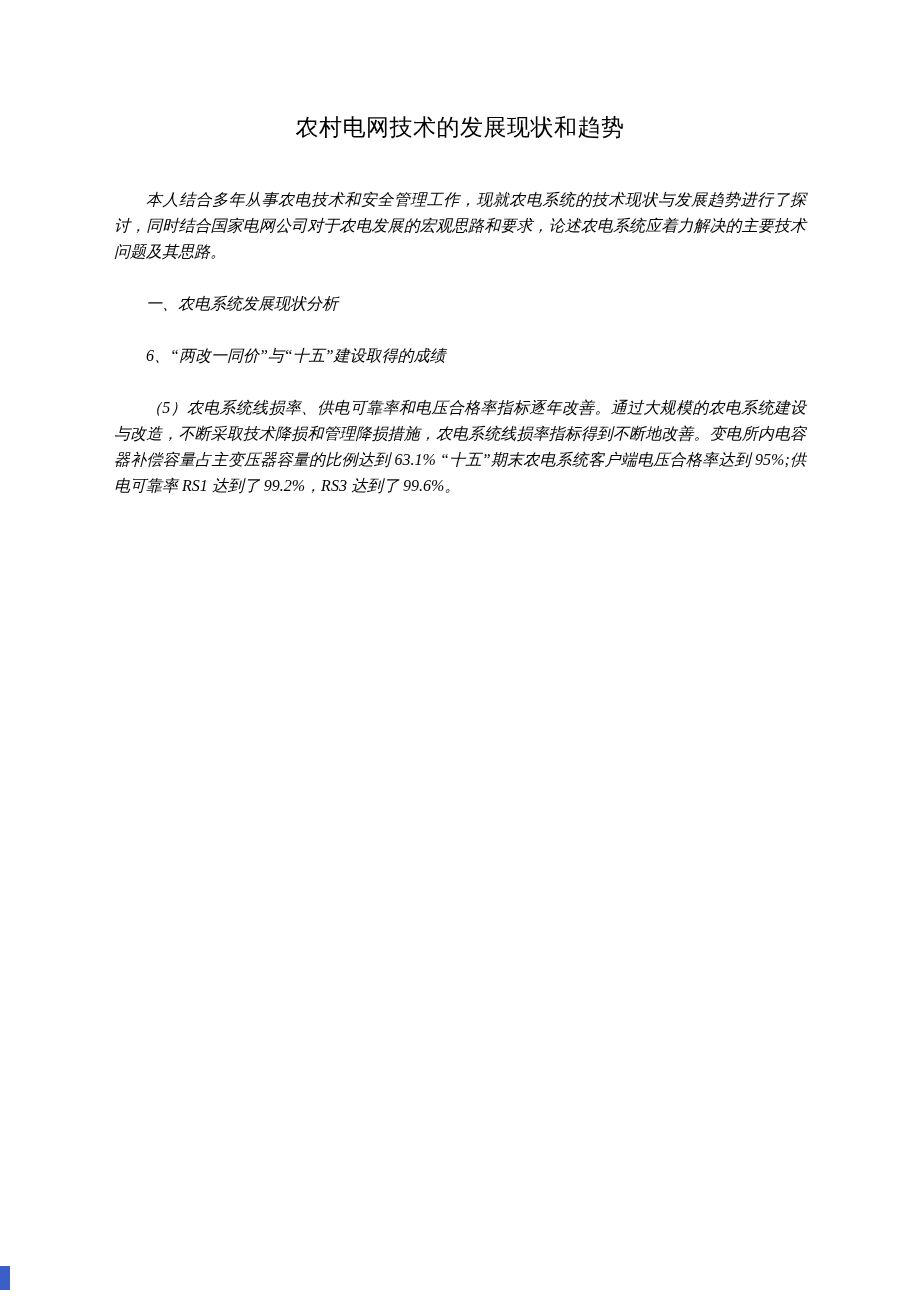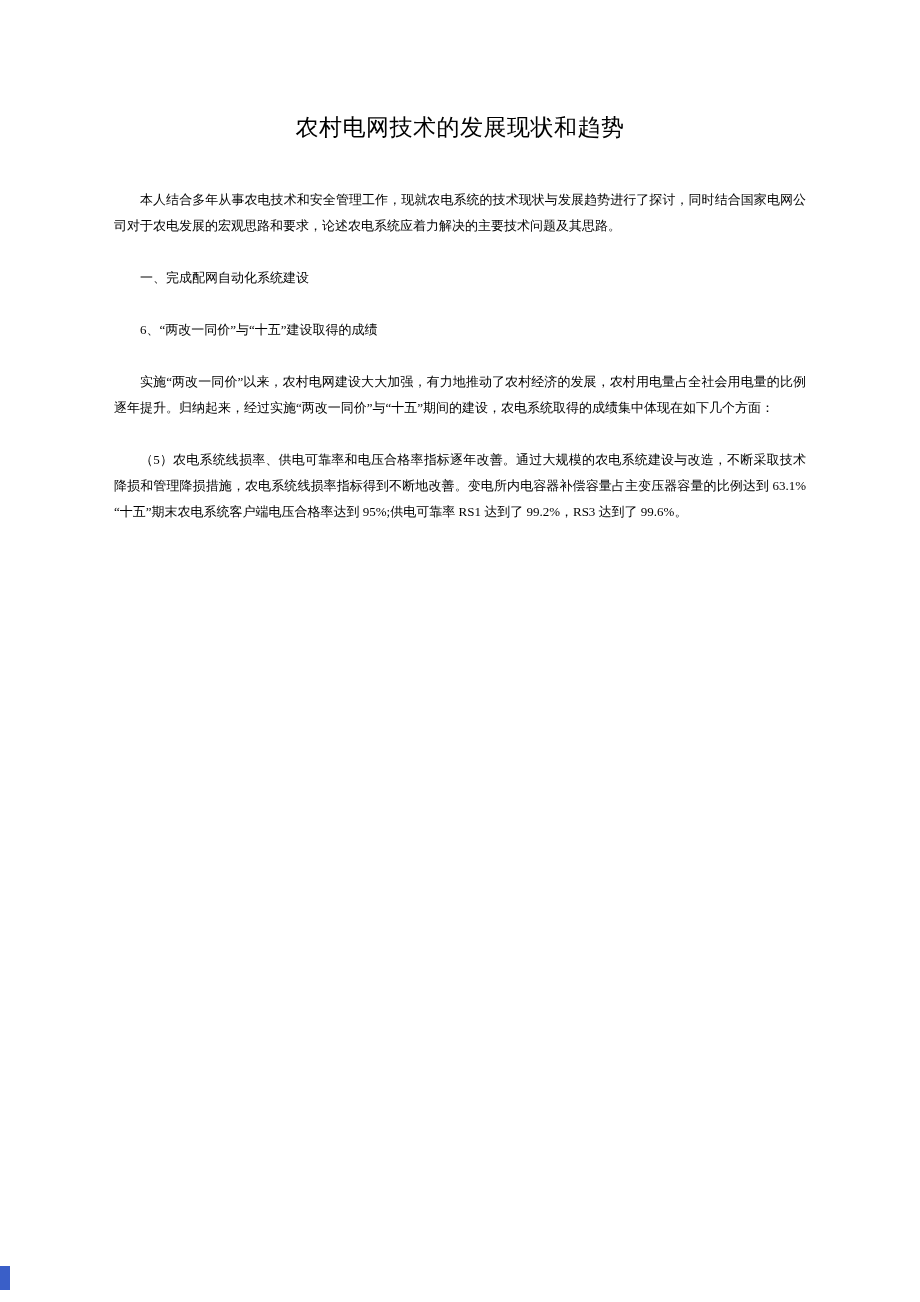--- a/index.html
+++ b/index.html
@@ -22,48 +22,48 @@
     padding: 112px 114px 60px 114px;
   }
   .doc-title {
     font-size: 23px;
     font-weight: normal;
     text-align: center;
     margin: 0 0 44px 0;
     letter-spacing: 0.5px;
   }
   .para {
-    font-size: 13px;
+    font-size: 16px;
     line-height: 26px;
     text-align: justify;
     text-indent: 2em;
     margin: 0 0 26px 0;
     word-break: break-all;
+    font-style: italic;
   }
   .corner-artifact {
     position: absolute;
     left: 0;
     top: 1266px;
     width: 10px;
     height: 24px;
   }
 </style>
 </head>
 <body>
 
 <div class="page">
   <h1 class="doc-title">农村电网技术的发展现状和趋势</h1>
 
   <p class="para">本人结合多年从事农电技术和安全管理工作，现就农电系统的技术现状与发展趋势进行了探讨，同时结合国家电网公司对于农电发展的宏观思路和要求，论述农电系统应着力解决的主要技术问题及其思路。</p>
 
-  <p class="para">一、完成配网自动化系统建设</p>
+  <p class="para">一、农电系统发展现状分析</p>
 
   <p class="para">6、“两改一同价”与“十五”建设取得的成绩</p>
 
-  <p class="para">实施“两改一同价”以来，农村电网建设大大加强，有力地推动了农村经济的发展，农村用电量占全社会用电量的比例逐年提升。归纳起来，经过实施“两改一同价”与“十五”期间的建设，农电系统取得的成绩集中体现在如下几个方面：</p>
 
 
 
 
 
   <p class="para">（5）农电系统线损率、供电可靠率和电压合格率指标逐年改善。通过大规模的农电系统建设与改造，不断采取技术降损和管理降损措施，农电系统线损率指标得到不断地改善。变电所内电容器补偿容量占主变压器容量的比例达到 63.1% “十五”期末农电系统客户端电压合格率达到 95%;供电可靠率 RS1 达到了 99.2%，RS3 达到了 99.6%。</p>
 </div>
 
 <div class="corner-artifact" style="background:#3a5fc8"></div>
 

